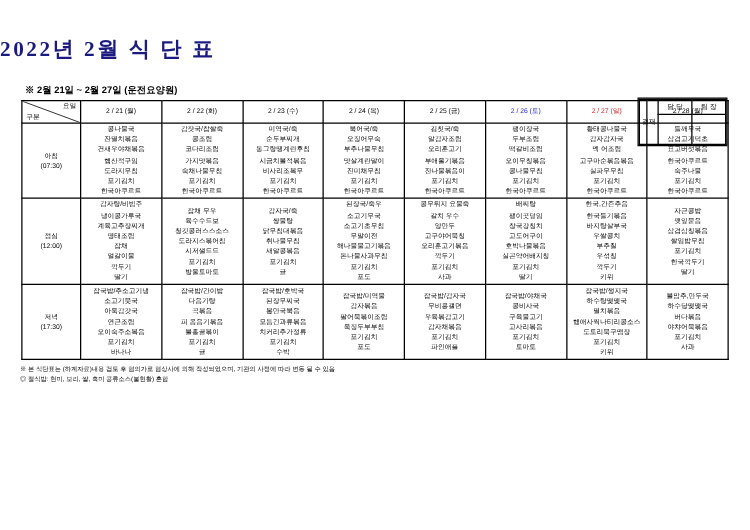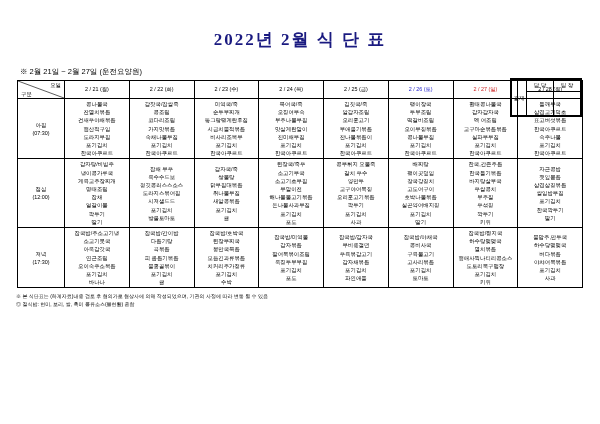--- a/index.html
+++ b/index.html
@@ -15,21 +15,20 @@
     overflow: hidden;
   }
   .page {
     position: relative;
     width: 600px;
     height: 424px;
     box-sizing: border-box;
     padding: 0;
   }
   .title {
-    text-align: center;
     font-size: 17px;
     font-weight: bold;
     letter-spacing: 2px;
     margin-top: 28px;
     margin-bottom: 0;
     color: #1a1a80;
     font-family: "Liberation Serif", serif;
   }
   .sign-box {
     position: absolute;
@@ -58,21 +57,21 @@
     width: 26px;
     height: 11px;
   }
   .sign-cell {
     width: 26px;
     height: 23px;
   }
   .range {
     margin: 16px 15px 3px 20px;
     font-size: 7.5px;
-    font-weight: normal;
+    font-weight: bold;
   }
   table.menu {
     border-collapse: collapse;
     margin: 0 auto;
     width: 566px;
     table-layout: fixed;
   }
   table.menu td, table.menu th {
     border: 1px solid #000;
     text-align: center;

